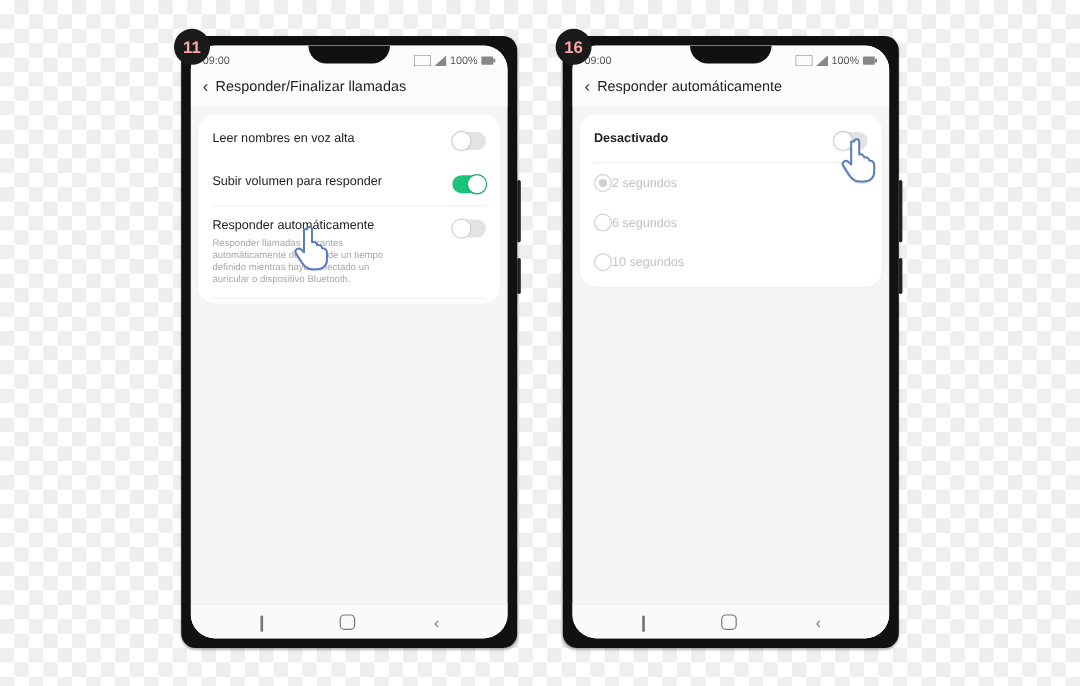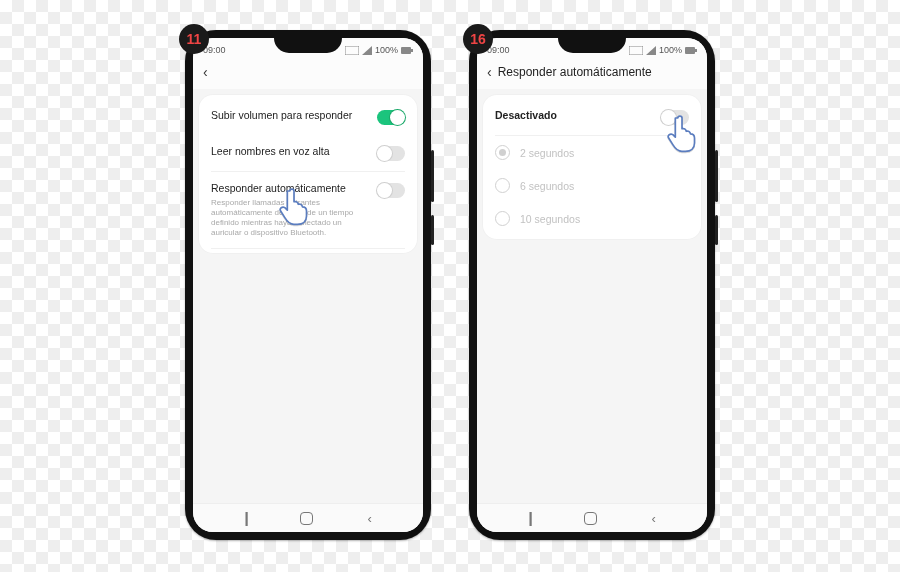--- a/index.html
+++ b/index.html
@@ -30,33 +30,33 @@
     position: relative;
   }
   .badge {
     position: absolute;
     top: -6px;
     left: -6px;
     width: 30px;
     height: 30px;
     border-radius: 50%;
     background: #1a1a1a;
-    color: #ef4444;
+    color: #fca5a5;
     font-weight: 700;
     font-size: 14px;
     display: flex;
     align-items: center;
     justify-content: center;
     z-index: 20;
   }
   .phone {
-    width: 246px;
+    width: 280px;
     height: 510px;
     background: #111;
-    border-radius: 31px;
+    border-radius: 12px;
     padding: 8px 8px 8px 8px;
     box-sizing: border-box;
     position: relative;
     box-shadow: 0 1px 2px rgba(0,0,0,0.3);
   }
   .side-btn {
     position: absolute;
     right: -3px;
     width: 3px;
     background: #222;
@@ -175,21 +175,21 @@
   .toggle.on .knob { right: 0; box-shadow: 0 0 0 1px #1aa869; }
   .sep {
     height: 1px;
     background: #f0f0f0;
     margin: 0 12px;
   }
   .radio-row {
     padding: 9px 12px;
     display: flex;
     align-items: center;
-    gap: 10px;
+    gap: 0;
     font-size: 10.5px;
     color: #c2c2c2;
   }
   .radio {
     width: 13px;
     height: 13px;
     border: 1.5px solid #d0d0d0;
     border-radius: 50%;
     display: inline-flex;
     align-items: center;
@@ -258,39 +258,40 @@
               <svg width="12" height="9" viewBox="0 0 12 9">
                   <rect x="0" y="1" width="10" height="7" rx="1" fill="#888"></rect>
                   <rect x="10" y="3" width="2" height="3" fill="#888"></rect>
                 </svg>
             </span>
           </div>
         </div>
 
         <div class="header">
           <span class="chev">‹</span>
+          <span>Responder/Finalizar llamadas</span>
         </div>
 
         <div class="content">
           <div class="card">
+
+            <div class="row">
+              <div>
+                <div class="label">Leer nombres en voz alta</div>
+              </div>
+              <div class="toggle off">
+                  <div class="knob"></div>
+                </div>
+            </div>
 
             <div class="row">
               <div>
                 <div class="label">Subir volumen para responder</div>
               </div>
               <div class="toggle on">
-                  <div class="knob"></div>
-                </div>
-            </div>
-
-            <div class="row">
-              <div>
-                <div class="label">Leer nombres en voz alta</div>
-              </div>
-              <div class="toggle off">
                   <div class="knob"></div>
                 </div>
             </div>
             <div class="sep"></div>
 
             <div class="row" style="position:relative;">
               <div>
                 <div class="label">Responder automáticamente</div>
                 <div class="sub">Responder llamadas entrantes automáticamente después de un tiempo definido mientras haya conectado un auricular o dispositivo Bluetooth.</div>
               </div>

